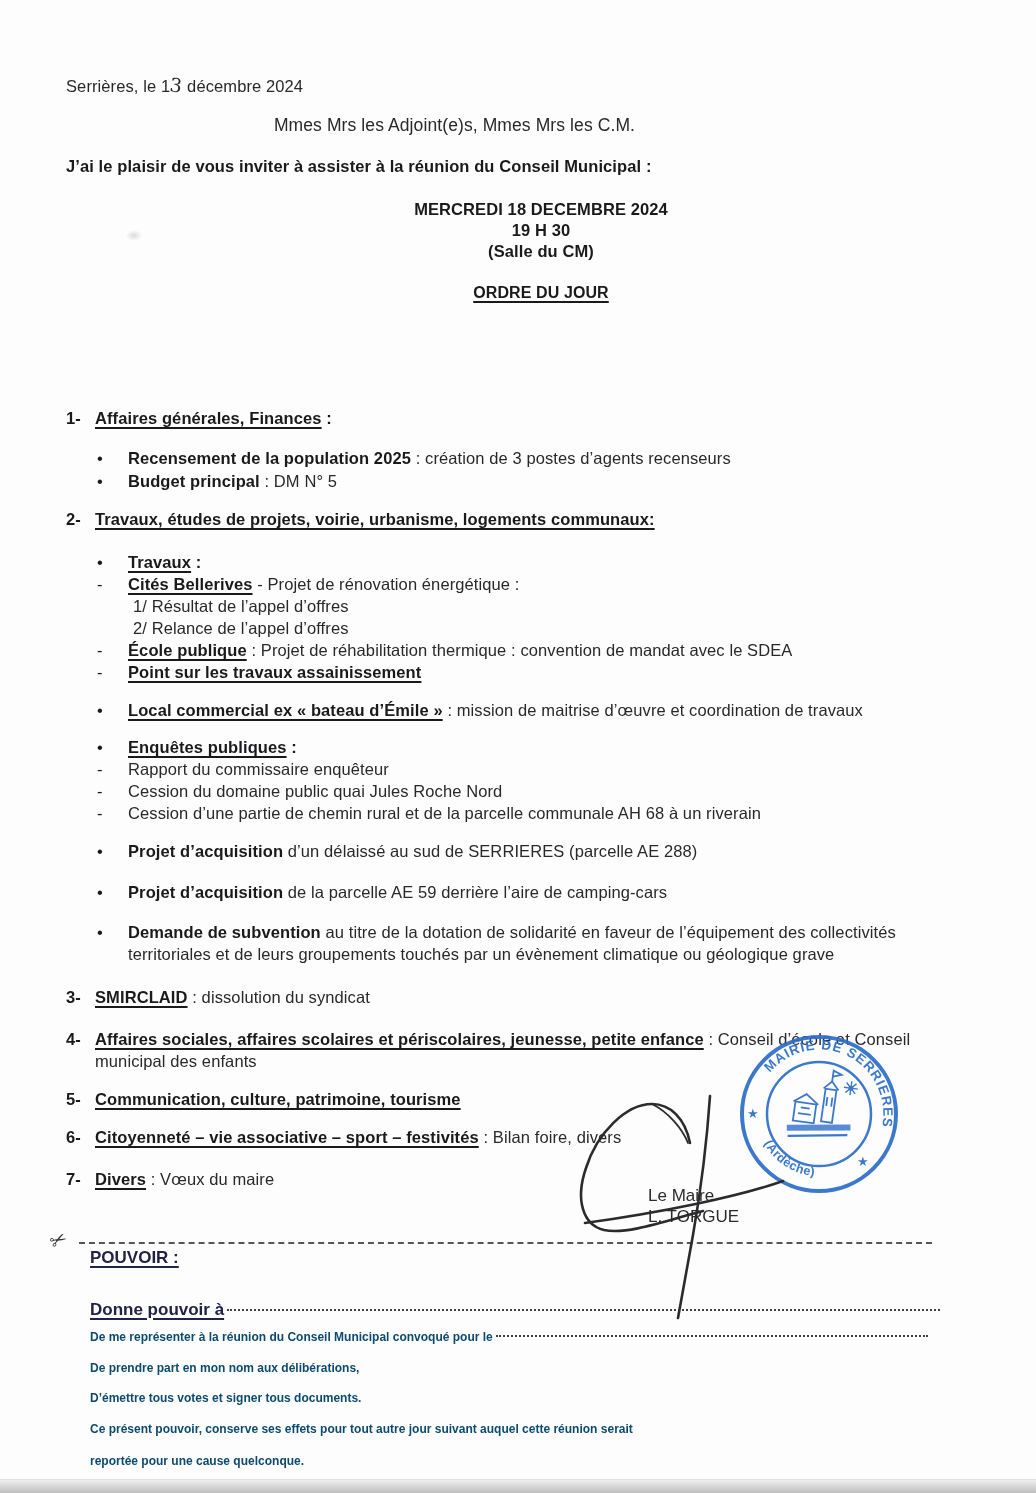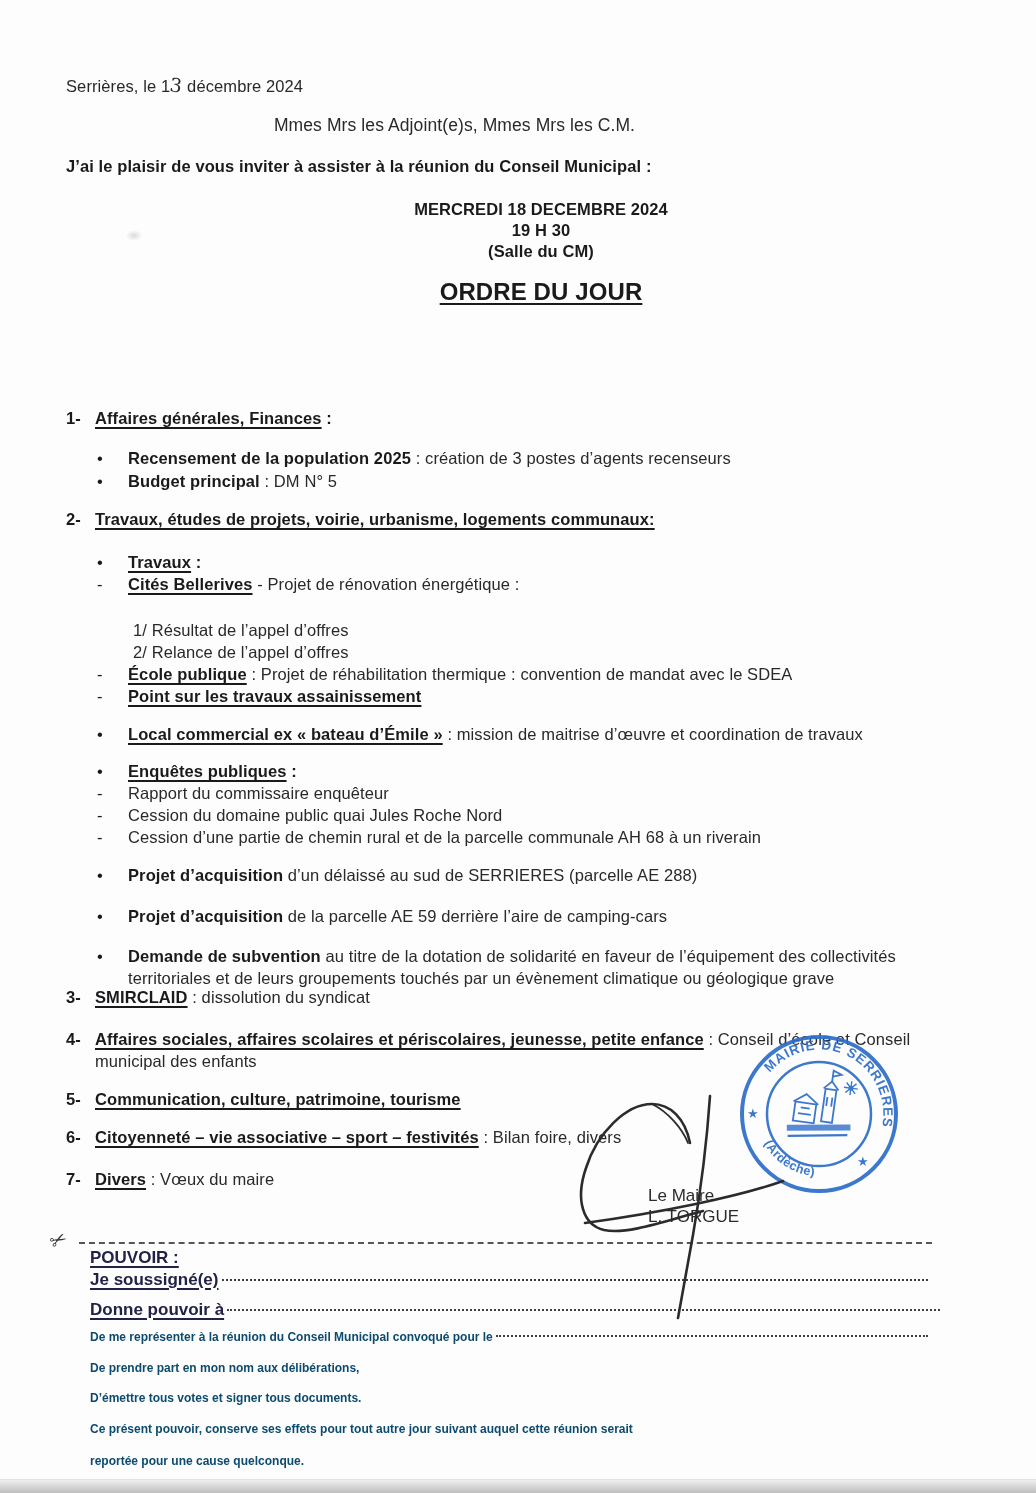--- a/index.html
+++ b/index.html
@@ -50,21 +50,21 @@
 
   <div class="abs center" style="top:199px;">
     <div class="t b" style="line-height:21px;">MERCREDI 18 DECEMBRE 2024</div>
     <div class="t b" style="line-height:21px;">19 H 30</div>
     <div class="t b" style="line-height:21px;">(Salle du CM)</div>
   </div>
 
   <div class="abs smudge"></div>
 
   <div class="abs center t b" style="top:281px;">
-    <span class="u" style="text-decoration-thickness:2px; font-size:24px;margin-top:18px;">ORDRE DU JOUR</span>
+    <span class="u" style="text-decoration-thickness:2px; font-size:16px;margin-top:18px;">ORDRE DU JOUR</span>
   </div>
 
 
   <div class="abs t row" style="left:66px; top:407px; right:60px;">
     <span class="num">1-</span>
     <span class="body"><span class="b u">Affaires générales, Finances</span><span class="b"> :</span></span>
   </div>
   <div class="abs t" style="left:97px; top:447px; width:845px;">
     <div class="row">
       <span class="mark">•</span>
@@ -83,21 +83,21 @@
 
   <div class="abs t" style="left:97px; top:551px; width:835px;">
     <div class="row">
       <span class="mark">•</span>
       <span class="body"><span class="b u">Travaux</span><span class="b"> :</span></span>
     </div>
     <div class="row">
       <span class="mark">-</span>
       <span class="body"><span class="b u">Cités Bellerives</span><span> - Projet de rénovation énergétique :</span></span>
     </div>
-    <div style="padding-left:36px;margin-top:24px;">1/ Résultat de l’appel d’offres</div>
+    <div style="padding-left:36px;">1/ Résultat de l’appel d’offres</div>
     <div style="padding-left:36px;">2/ Relance de l’appel d’offres</div>
     <div class="row">
       <span class="mark">-</span>
       <span class="body"><span class="b u">École publique</span><span> :  Projet de réhabilitation thermique : convention de mandat avec le SDEA</span></span>
     </div>
     <div class="row">
       <span class="mark">-</span>
       <span class="body"><span class="b u">Point sur les travaux assainissement</span></span>
     </div>
 
@@ -216,24 +216,20 @@
 
   <div class="abs row" style="left:50px; top:1228px; right:104px;">
     <span class="scissors">✂</span>
     <div class="dashline"></div>
   </div>
 
   <div class="abs pvr" style="left:90px; top:1248px;">
     <span class="u">POUVOIR :</span>
   </div>
 
-  <div class="abs row pvr" style="left:90px; top:1270px; right:108px;">
-    <span class="u">Je soussigné(e)</span>
-    <div class="dots"></div>
-  </div>
 
   <div class="abs row pvr" style="left:90px; top:1300px; right:96px;">
     <span class="u">Donne pouvoir à</span>
     <div class="dots"></div>
   </div>
 
   <div class="abs row plain" style="left:90px; top:1330px; right:108px;">
     <span>De me représenter à la réunion du Conseil Municipal convoqué pour le</span>
     <div class="dots"></div>
   </div>

